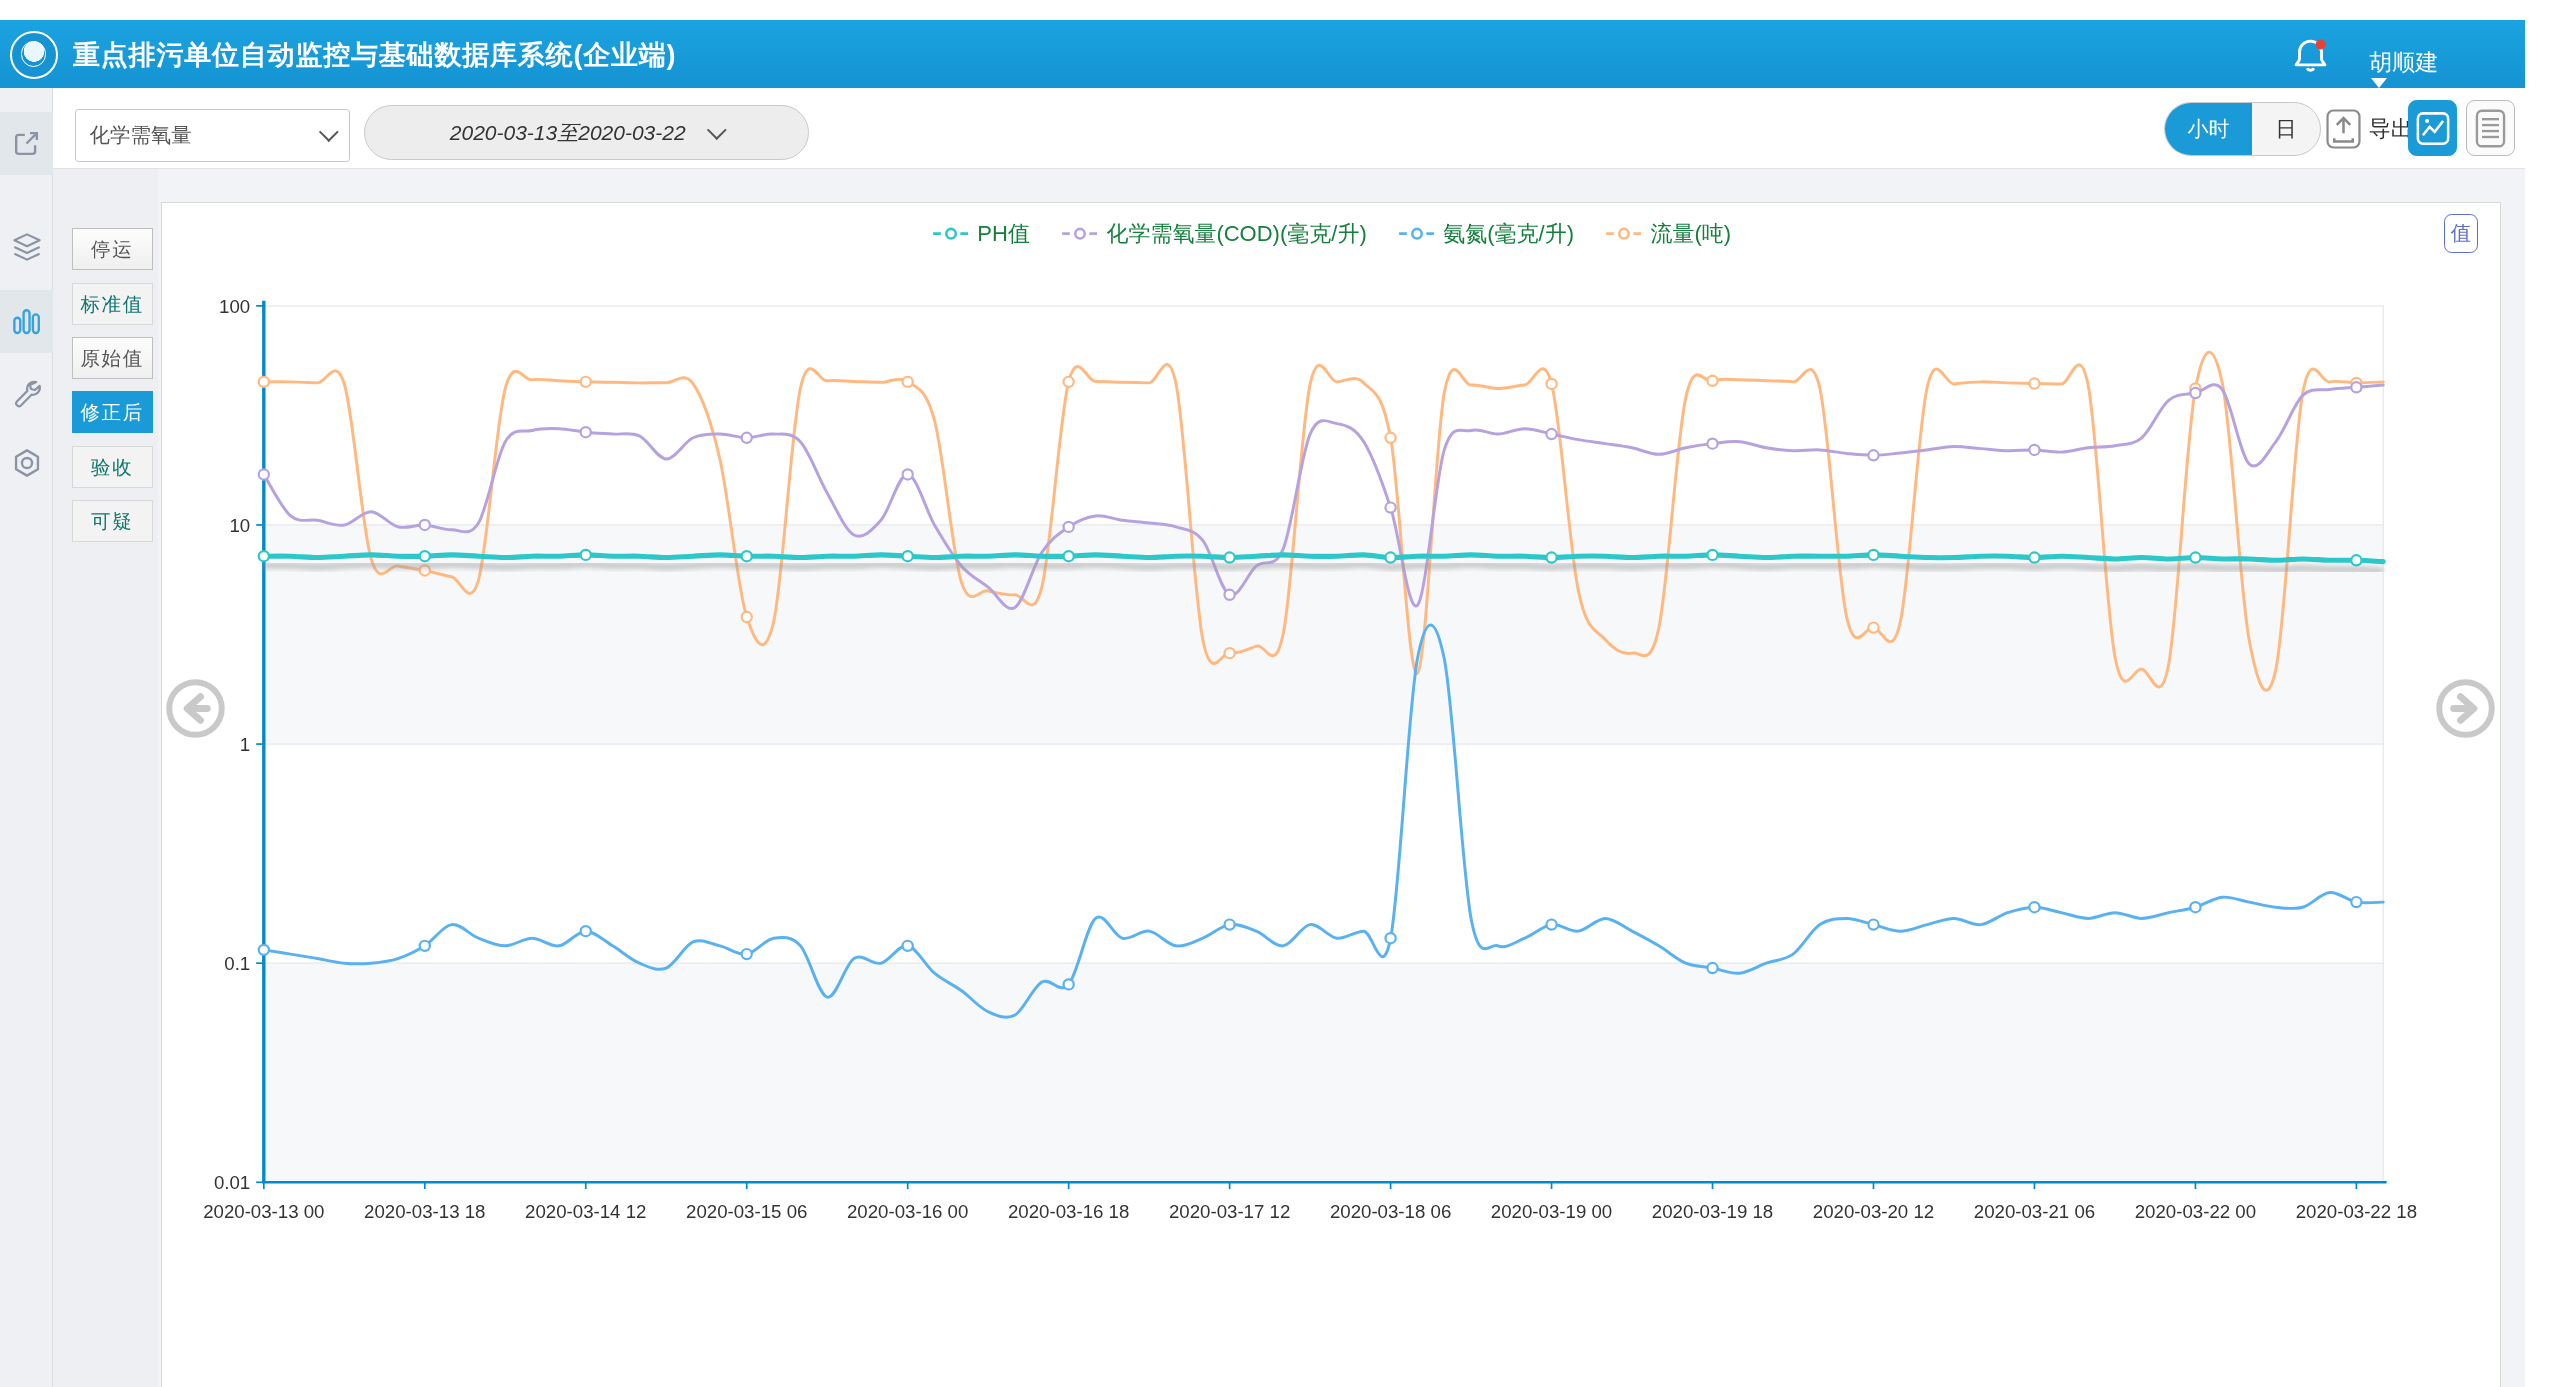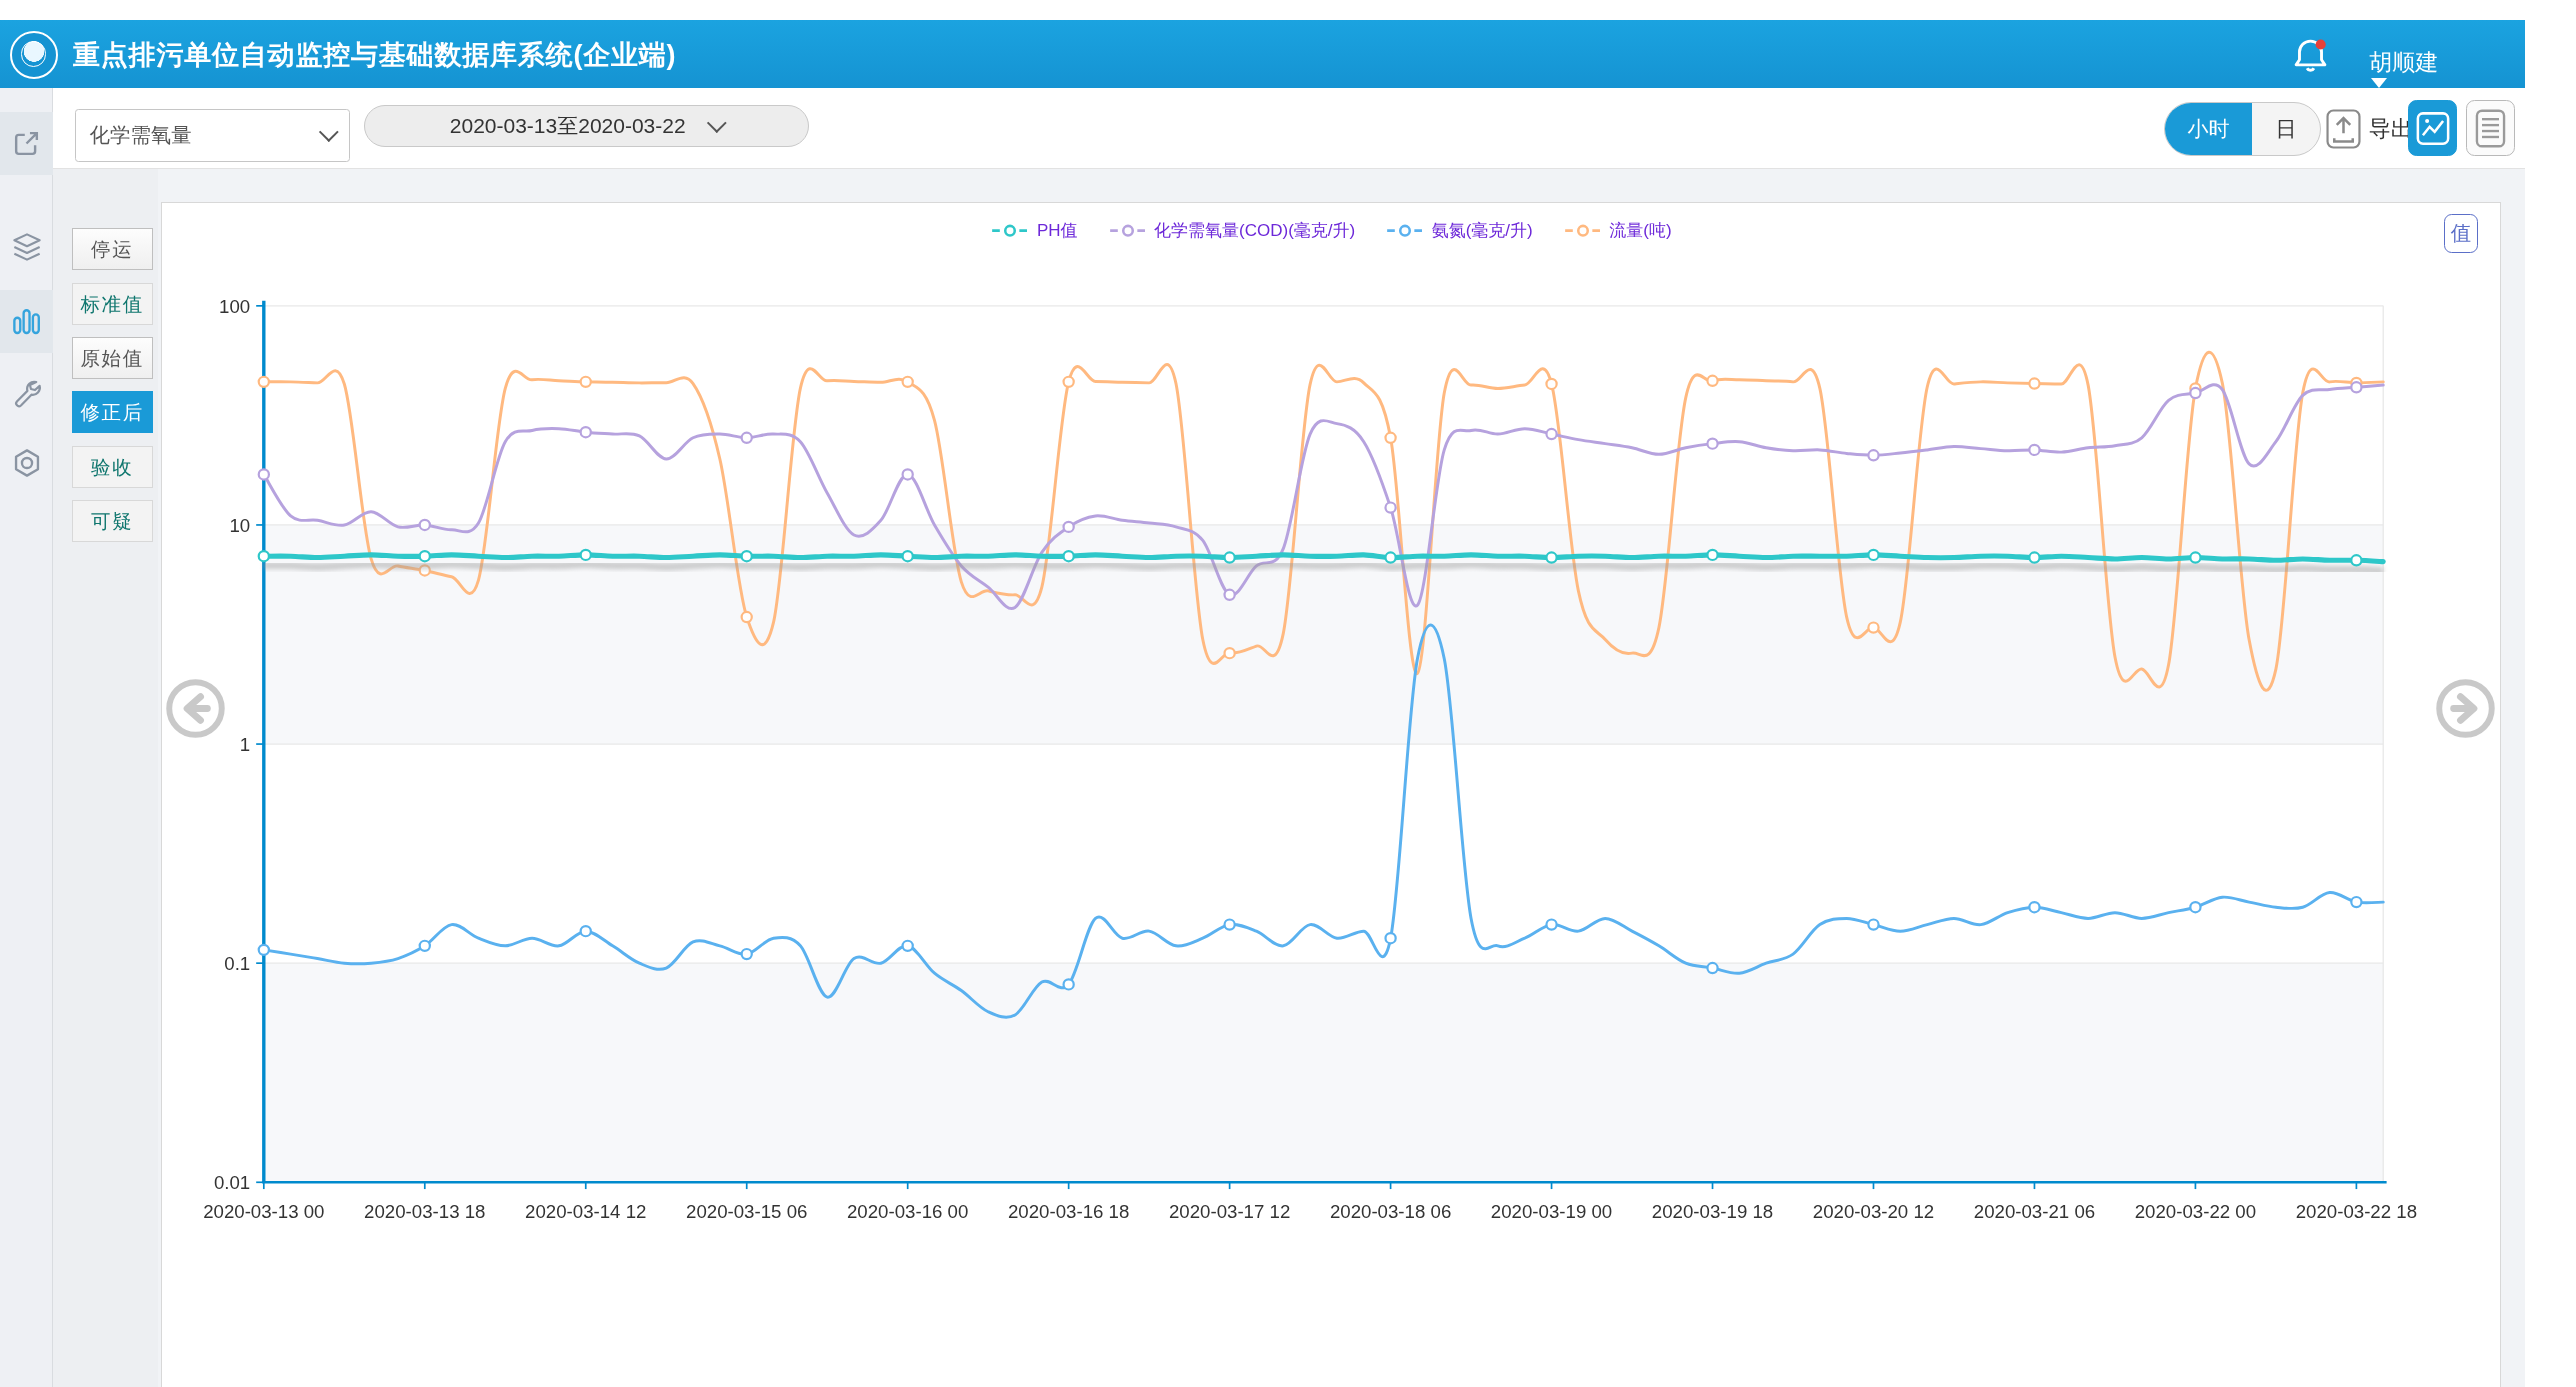--- a/index.html
+++ b/index.html
@@ -14,21 +14,21 @@
   #bell-wrap { position:absolute; left:2291px; top:15.3px; width:39px; height:39px; cursor:pointer; }
   #user-wrap { position:absolute; left:2359px; top:27px; height:41px; display:flex; cursor:pointer;flex-direction:column; }
   #user-name { color:#fff; font-size:23px; margin-left:10.2px; }
   #user-caret { width:0; height:0; border-left:8.5px solid transparent; border-right:8.5px solid transparent; border-top:10.2px solid #fff; margin-left:12px; }
 
   
   #toolbar { position:absolute; left:53px; top:68px; width:2472px; height:81px; background:#fff; border-bottom:0.8px solid #e2e2e2; }
   .select-box { position:absolute; left:22px; top:20.4px; width:275px; height:53px; border:0.8px solid #c6c6c6; border-radius:3.4px; background:#fff; display:flex; align-items:center; padding:0 13.6px; cursor:pointer; }
   .select-box .val { font-size:20.4px; color:#555; flex:1; }
   .chev { width:13.6px; height:13.6px; border-right:2.5px solid #555; border-bottom:2.5px solid #555; transform:rotate(45deg); margin-top:-6.8px; }
-  .date-pill { position:absolute; left:311px; top:17px; width:445px; height:42px; border:0.8px solid #c9c9c9; border-radius:29px; background:#ededed; display:flex; align-items:center; justify-content:center; cursor:pointer; }
+  .date-pill { position:absolute; left:311px; top:17px; width:445px; height:55px; border:0.8px solid #c9c9c9; border-radius:29px; background:#ededed; display:flex; align-items:center; justify-content:center; cursor:pointer;font-style:italic; }
   .date-pill .val { font-size:21px; color:#333; margin-right:24px; }
   #seg { position:absolute; left:2111px; top:13.6px; height:54px; border:0.8px solid #c9c9c9; border-radius:27px; background:#f4f4f4; display:flex; overflow:hidden;text-align:right; }
   #seg .seg-hour { width:87px; height:100%; background:#1a9ad7; color:#fff; font-size:21px; display:flex; align-items:center; justify-content:center; cursor:pointer; }
   #seg .seg-day { width:68px; height:100%; color:#333; font-size:21px; display:flex; align-items:center; justify-content:center; cursor:pointer; }
   #export-btn { position:absolute; left:2272px; top:18.7px; height:44px; display:flex; align-items:center; cursor:pointer; }
   #export-btn .lbl { font-size:22px; color:#333; margin-left:6.8px; }
   .tool-icon-btn { position:absolute; top:12px; width:49px; height:56px; border-radius:8.5px; border:0.8px solid #b9b9b9; display:flex; align-items:center; justify-content:center; cursor:pointer; background:#fbfbfb; }
   #btn-chart-view { left:2355px; background:#1a9ad7; border-color:#1a9ad7; }
   #btn-table-view { left:2413px; }
 
@@ -41,21 +41,21 @@
   #side-panel { position:absolute; left:53px; top:149px; width:105px; height:1221px; background:#edeff2; border-bottom:0.8px solid #c9ccd0; }
   .sbtn { position:absolute; left:18.7px; width:81px; height:42px; border:0.8px solid #bfbfbf; border-radius:0; background:linear-gradient(180deg,#fdfdfd,#efefef); color:#555; font-size:19.5px; display:flex; align-items:center; justify-content:center; letter-spacing:1.7px; cursor:pointer; }
   .sbtn.disabled { background:#f3f3f3; color:#0f766e; border-color:#d8d8d8; cursor:default; }
   .sbtn.active { background:#1a9ad7; border-color:#1a9ad7; color:#fff; }
 
   
   #content-bg { position:absolute; left:53px; top:149px; width:2472px; height:1218px; background:#f1f3f6; }
   #panel { position:absolute; left:161px; top:182px; width:2340px; height:1206px; background:#fff; border:0.8px solid #d8d8d8; border-bottom:none; }
   #legend { position:absolute; left:0; top:15.3px; width:2340px; display:flex; justify-content:center; gap:32px; }
   .lg-item { display:flex; align-items:center; gap:8.5px; cursor:pointer; }
-  .lg-item span.txt { font-size:17px; color:#6d28d9; }
+  .lg-item span.txt { font-size:22px; color:#15803d; }
   #value-toggle { position:absolute; right:22px; top:10.2px; width:34px; height:39px; border:1.7px solid #5b6fc8; border-radius:7.6px; color:#5b6fc8; font-size:20.4px; display:flex; align-items:center; justify-content:center; cursor:pointer; background:#fff; }
   #chart-svg { position:absolute; left:0; top:0; }
   .nav-arrow { position:absolute; top:658px; width:61px; height:61px; cursor:pointer; }
 </style>
 </head>
 <body>
 
 <div id="app">
 
   <div id="header">

